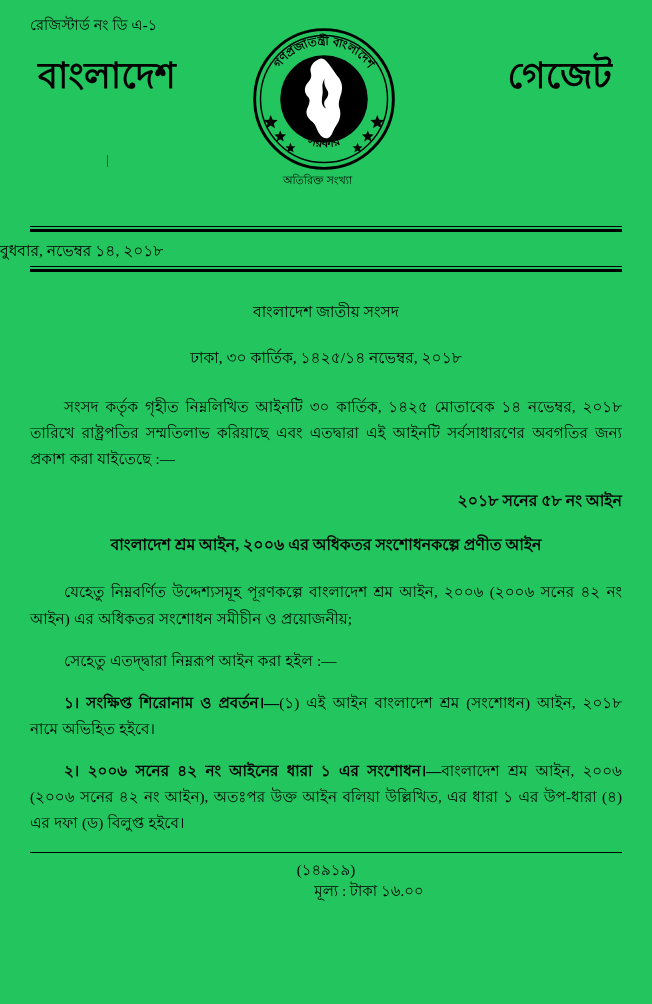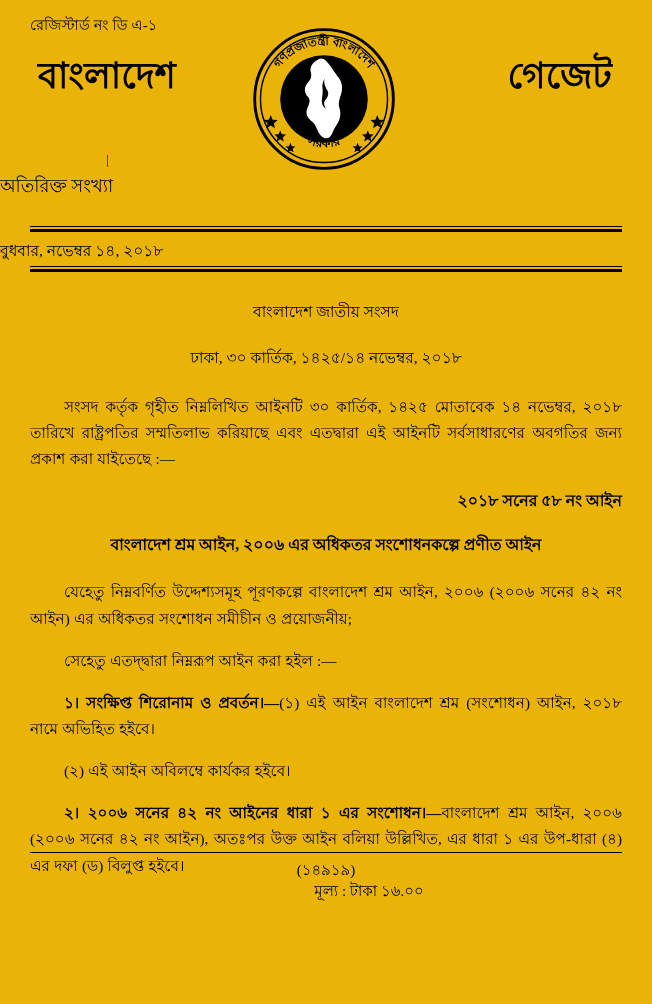--- a/index.html
+++ b/index.html
@@ -10,21 +10,21 @@
   }
   body {
     font-family: "Liberation Serif", "DejaVu Serif", serif;
     color: #000000;
   }
   #page {
     position: relative;
     width: 652px;
     height: 1004px;
     margin: 0 auto;
-    background: #eab308;
+    background: #22c55e;
     overflow: hidden;
   }
 
   
   .reg-no {
     position: absolute;
     left: 30px;
     top: 14px;
     font-size: 14.5px;
     letter-spacing: 0.2px;
@@ -64,22 +64,22 @@
     top: 155px;
     width: 1px;
     height: 12px;
     background: #3c4a5a;
   }
 
   
   .sub-line {
     position: absolute;
     width: 635px;
-    text-align: left;
-    font-size: 18px;
+    text-align: center;
+    font-size: 11px;
     white-space: nowrap;
   }
   .sub-line.l1 { top: 172px; }
   .sub-line.l2 { top: 197px; }
 
   
   .rule-double {
     position: absolute;
     left: 30px;
     width: 592px;
@@ -232,23 +232,20 @@
     <div class="act-no">২০১৮ সনের ৫৮ নং আইন</div>
     <div class="act-title">বাংলাদেশ শ্রম আইন, ২০০৬ এর অধিকতর সংশোধনকল্পে প্রণীত আইন</div>
 
     <p class="para">যেহেতু নিম্নবর্ণিত উদ্দেশ্যসমূহ পূরণকল্পে বাংলাদেশ শ্রম আইন, ২০০৬ (২০০৬ সনের ৪২ নং আইন) এর অধিকতর সংশোধন সমীচীন ও প্রয়োজনীয়;</p>
     <p class="para">সেহেতু এতদ্দ্বারা নিম্নরূপ আইন করা হইল :—</p>
 
     <p class="para">
       <span class="sec-label">১।</span><span>&nbsp;</span><span class="sec-label">সংক্ষিপ্ত শিরোনাম ও প্রবর্তন।—</span><span>(১) এই আইন বাংলাদেশ শ্রম (সংশোধন) আইন, ২০১৮ নামে অভিহিত হইবে।</span>
     </p>
 
-    <p class="para">
-      <span>(২) এই আইন অবিলম্বে কার্যকর হইবে।</span>
-    </p>
 
     <p class="para">
       <span class="sec-label">২।</span><span>&nbsp;</span><span class="sec-label">২০০৬ সনের ৪২ নং আইনের ধারা ১ এর সংশোধন।—</span><span>বাংলাদেশ শ্রম আইন, ২০০৬ (২০০৬ সনের ৪২ নং আইন), অতঃপর উক্ত আইন বলিয়া উল্লিখিত, এর ধারা ১ এর উপ-ধারা (৪) এর দফা (ড) বিলুপ্ত হইবে।</span>
     </p>
 
   </div>
 
   <div class="footer-rule"></div>
   <div class="footer-text serial">(১৪৯১৯)</div>
   <div class="footer-text price">মূল্য : টাকা ১৬.০০</div>

